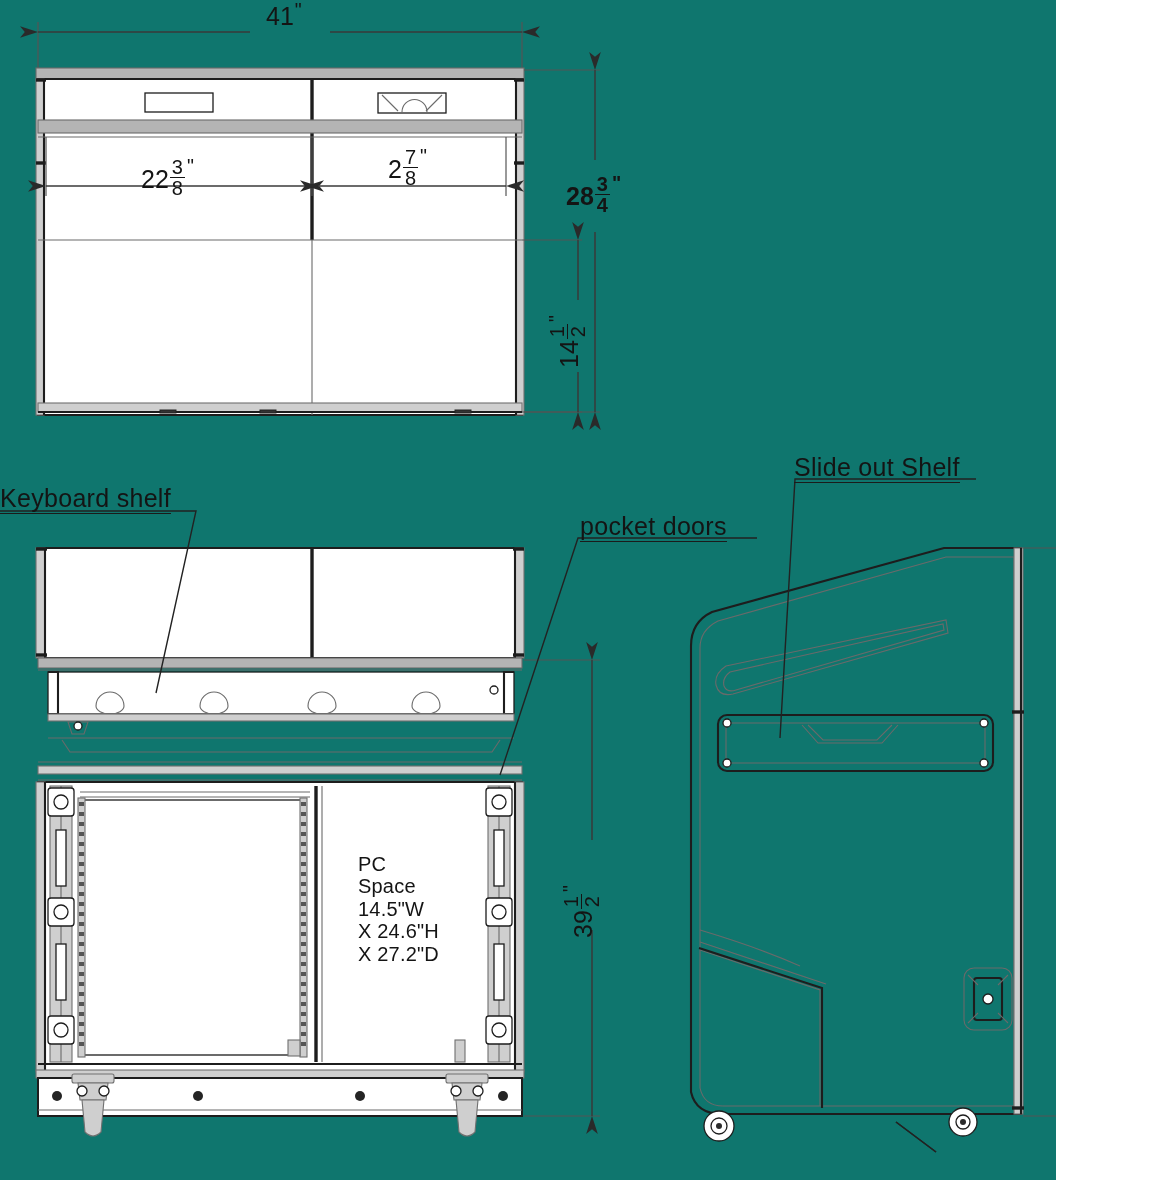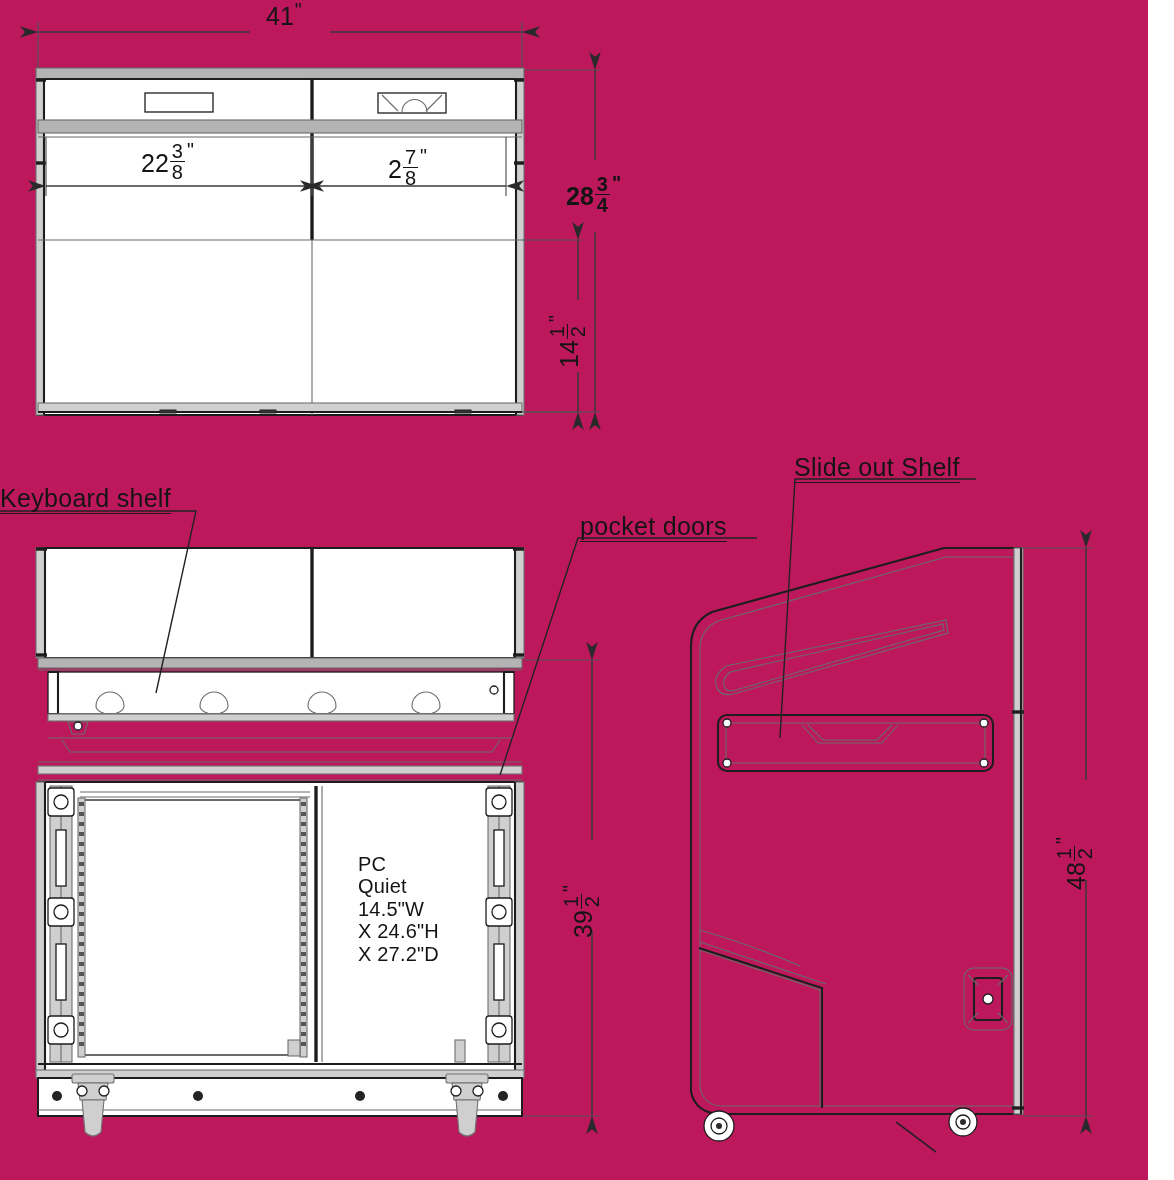--- a/index.html
+++ b/index.html
@@ -6,23 +6,23 @@
     margin: 0;
     padding: 0;
     background: #ffffff;
   }
   body {
     font-family: "Liberation Sans", sans-serif;
     color: #1a1a1a;
   }
   #sheet {
     position: relative;
-    width: 1148px;
+    width: 1056px;
     height: 1180px;
-    background: #be185d;
+    background: #0f766e;
     overflow: hidden;
   }
   svg.draw {
     position: absolute;
     top: 0;
     left: 0;
     width: 1174px;
     height: 1180px;
   }
   
@@ -466,21 +466,21 @@
       <path class="leader" d="M896,1122 L936,1152"></path>
     </g>
 
   </svg>
 
   <div class="lbl dimtxt" style="left:266px; top:2px;">
     <span class="whole">41</span>
       <span class="inchmk">"</span>
   </div>
 
-  <div class="lbl dimtxt" style="left:141px; top:142px;">
+  <div class="lbl dimtxt" style="left:141px; top:158px;">
     <span class="whole">22</span>
       <span class="frac">
         <span class="num">3</span>
         <span class="den">8</span>
       </span>
       <span class="inchmk">"</span>
   </div>
 
   <div class="lbl dimtxt" style="left:388px; top:148px;">
     <span class="whole">2</span>
@@ -530,19 +530,19 @@
   <div class="lbl callout underline-lbl" style="left:0px; top:484px;">Keyboard shelf</div>
 
   <div class="lbl callout underline-lbl" style="left:580px; top:512px;">pocket doors</div>
 
   <div class="lbl callout underline-lbl" style="left:794px; top:453px;">Slide out Shelf</div>
 
 
 
   <div class="lbl notetxt" style="left:358px; top:853px;">
     <div>PC</div>
-    <div>Quiet</div>
+    <div>Space</div>
     <div>14.5"W</div>
     <div>X 24.6"H</div>
     <div>X 27.2"D</div>
   </div>
 
 </div>
 
 </body></html>

